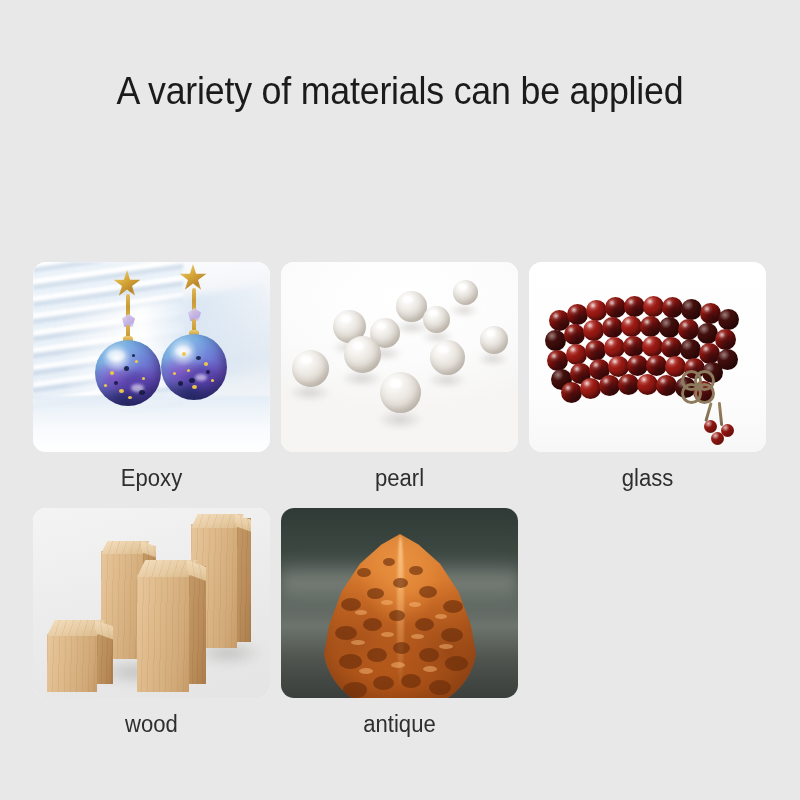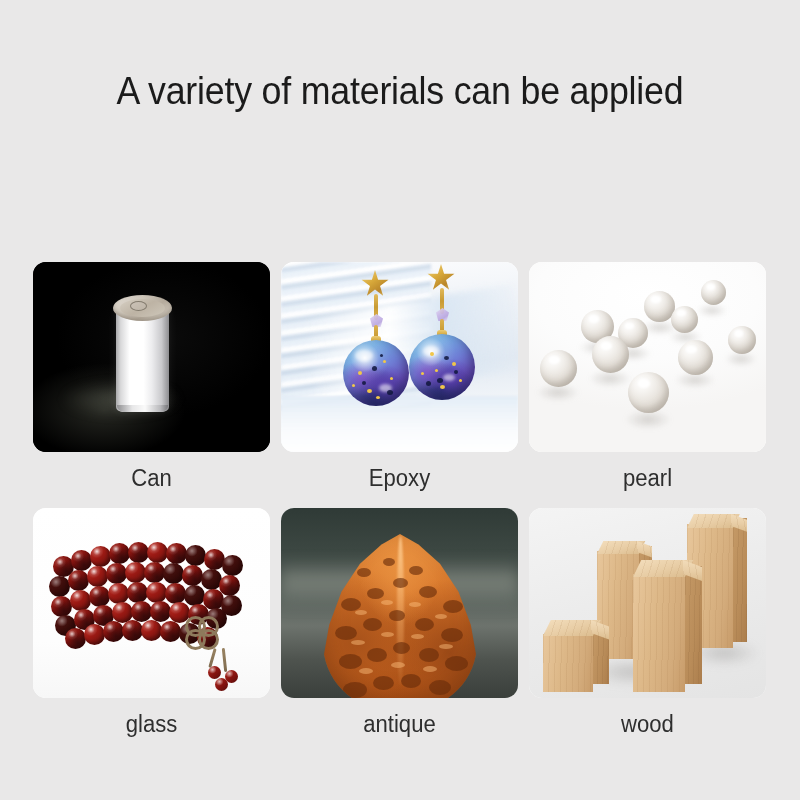--- a/index.html
+++ b/index.html
@@ -462,32 +462,20 @@
 </style>
 </head>
 <body>
 
 <div class="page">
 
   <div class="title">A variety of materials can be applied</div>
 
   <div class="grid">
 
-    <div class="cell">
-      <div class="card">
-        <div class="can-bg"></div>
-        <div class="can-shadow"></div>
-        <div class="can-body"></div>
-        <div class="can-top">
-          <div class="can-top-inner"></div>
-          <div class="can-tab"></div>
-        </div>
-      </div>
-      <div class="caption">Can</div>
-    </div>
 
     <div class="cell">
       <div class="card">
         <div class="epoxy-bg"></div>
         <div class="epoxy-glassrings"></div>
         <div class="epoxy-sweep"></div>
         <div class="epoxy-lowtable"></div>
 
         <div class="earring" style="left:95px; top:8px;">
           <div class="ear-stud">
@@ -640,20 +628,58 @@
           <i style="left:4px;  top:17px; width:15px; height:15px;"></i>
           <i style="left:17px; top:17px; width:15px; height:15px;"></i>
         </div>
         <div class="tassel" style="left:178px; top:140px; width:3px; height:20px; transform:rotate(16deg);"></div>
         <div class="tassel" style="left:190px; top:140px; width:3px; height:24px; transform:rotate(-6deg);"></div>
         <span class="tbead" style="left:175px; top:158px;"></span>
         <span class="tbead" style="left:192px; top:162px;"></span>
         <span class="tbead" style="left:182px; top:170px;"></span>
       </div>
       <div class="caption">glass</div>
+    </div>
+
+    <div class="cell">
+      <div class="card">
+        <div class="wood-bg"></div>
+
+        <span class="wshadow" style="left:160px; top:132px; width:70px; height:26px;"></span>
+        <span class="wshadow" style="left:60px;  top:150px; width:86px; height:28px;"></span>
+
+        <div class="blk" style="left:158px; top:6px; width:46px; height:134px;">
+          <div class="face-front" style="left:0; top:10px; width:46px; height:124px;"></div>
+          <div class="face-side" style="left:46px; top:4px; width:14px; height:124px;"></div>
+          <div class="face-top" style="left:0; top:0; width:46px; height:14px; transform:skewX(-26deg); transform-origin:bottom left;"></div>
+          <div class="face-top" style="left:44px; top:0; width:16px; height:12px; transform:skewY(20deg); transform-origin:top left;"></div>
+        </div>
+
+        <div class="blk" style="left:68px; top:33px; width:42px; height:118px;">
+          <div class="face-front" style="left:0; top:10px; width:42px; height:108px;"></div>
+          <div class="face-side" style="left:42px; top:5px; width:13px; height:106px;"></div>
+          <div class="face-top" style="left:0; top:0; width:42px; height:13px; transform:skewX(-26deg); transform-origin:bottom left;"></div>
+          <div class="face-top" style="left:40px; top:0; width:15px; height:11px; transform:skewY(20deg); transform-origin:top left;"></div>
+        </div>
+
+        <div class="blk" style="left:104px; top:52px; width:52px; height:132px;">
+          <div class="face-front" style="left:0; top:14px; width:52px; height:118px;"></div>
+          <div class="face-side" style="left:52px; top:6px; width:17px; height:118px;"></div>
+          <div class="face-top" style="left:0; top:0; width:52px; height:17px; transform:skewX(-26deg); transform-origin:bottom left;"></div>
+          <div class="face-top" style="left:50px; top:0; width:19px; height:14px; transform:skewY(20deg); transform-origin:top left;"></div>
+        </div>
+
+        <div class="blk" style="left:14px; top:112px; width:50px; height:72px;">
+          <div class="face-front" style="left:0; top:14px; width:50px; height:58px;"></div>
+          <div class="face-side" style="left:50px; top:7px; width:16px; height:57px;"></div>
+          <div class="face-top" style="left:0; top:0; width:50px; height:16px; transform:skewX(-26deg); transform-origin:bottom left;"></div>
+          <div class="face-top" style="left:48px; top:0; width:18px; height:13px; transform:skewY(20deg); transform-origin:top left;"></div>
+        </div>
+      </div>
+      <div class="caption">wood</div>
     </div>
 
     <div class="cell">
       <div class="card">
         <div class="antique-bg"></div>
         <div class="antique-blurband"></div>
         <div class="nut">
           <span class="nut-spine"></span>
           <span class="carve" style="left:18px;  top:64px;  width:20px; height:13px;"></span>
           <span class="carve" style="left:44px;  top:54px;  width:17px; height:11px;"></span>
@@ -686,52 +712,14 @@
           <span class="ridge" style="left:88px;  top:100px; width:13px; height:5px;"></span>
           <span class="ridge" style="left:116px; top:110px; width:14px; height:5px;"></span>
           <span class="ridge" style="left:36px;  top:134px; width:14px; height:6px;"></span>
           <span class="ridge" style="left:68px;  top:128px; width:14px; height:6px;"></span>
           <span class="ridge" style="left:100px; top:132px; width:14px; height:6px;"></span>
         </div>
       </div>
       <div class="caption">antique</div>
     </div>
 
-    <div class="cell">
-      <div class="card">
-        <div class="wood-bg"></div>
-
-        <span class="wshadow" style="left:160px; top:132px; width:70px; height:26px;"></span>
-        <span class="wshadow" style="left:60px;  top:150px; width:86px; height:28px;"></span>
-
-        <div class="blk" style="left:158px; top:6px; width:46px; height:134px;">
-          <div class="face-front" style="left:0; top:10px; width:46px; height:124px;"></div>
-          <div class="face-side" style="left:46px; top:4px; width:14px; height:124px;"></div>
-          <div class="face-top" style="left:0; top:0; width:46px; height:14px; transform:skewX(-26deg); transform-origin:bottom left;"></div>
-          <div class="face-top" style="left:44px; top:0; width:16px; height:12px; transform:skewY(20deg); transform-origin:top left;"></div>
-        </div>
-
-        <div class="blk" style="left:68px; top:33px; width:42px; height:118px;">
-          <div class="face-front" style="left:0; top:10px; width:42px; height:108px;"></div>
-          <div class="face-side" style="left:42px; top:5px; width:13px; height:106px;"></div>
-          <div class="face-top" style="left:0; top:0; width:42px; height:13px; transform:skewX(-26deg); transform-origin:bottom left;"></div>
-          <div class="face-top" style="left:40px; top:0; width:15px; height:11px; transform:skewY(20deg); transform-origin:top left;"></div>
-        </div>
-
-        <div class="blk" style="left:104px; top:52px; width:52px; height:132px;">
-          <div class="face-front" style="left:0; top:14px; width:52px; height:118px;"></div>
-          <div class="face-side" style="left:52px; top:6px; width:17px; height:118px;"></div>
-          <div class="face-top" style="left:0; top:0; width:52px; height:17px; transform:skewX(-26deg); transform-origin:bottom left;"></div>
-          <div class="face-top" style="left:50px; top:0; width:19px; height:14px; transform:skewY(20deg); transform-origin:top left;"></div>
-        </div>
-
-        <div class="blk" style="left:14px; top:112px; width:50px; height:72px;">
-          <div class="face-front" style="left:0; top:14px; width:50px; height:58px;"></div>
-          <div class="face-side" style="left:50px; top:7px; width:16px; height:57px;"></div>
-          <div class="face-top" style="left:0; top:0; width:50px; height:16px; transform:skewX(-26deg); transform-origin:bottom left;"></div>
-          <div class="face-top" style="left:48px; top:0; width:18px; height:13px; transform:skewY(20deg); transform-origin:top left;"></div>
-        </div>
-      </div>
-      <div class="caption">wood</div>
-    </div>
-
   </div>
 </div>
 
 </body></html>

